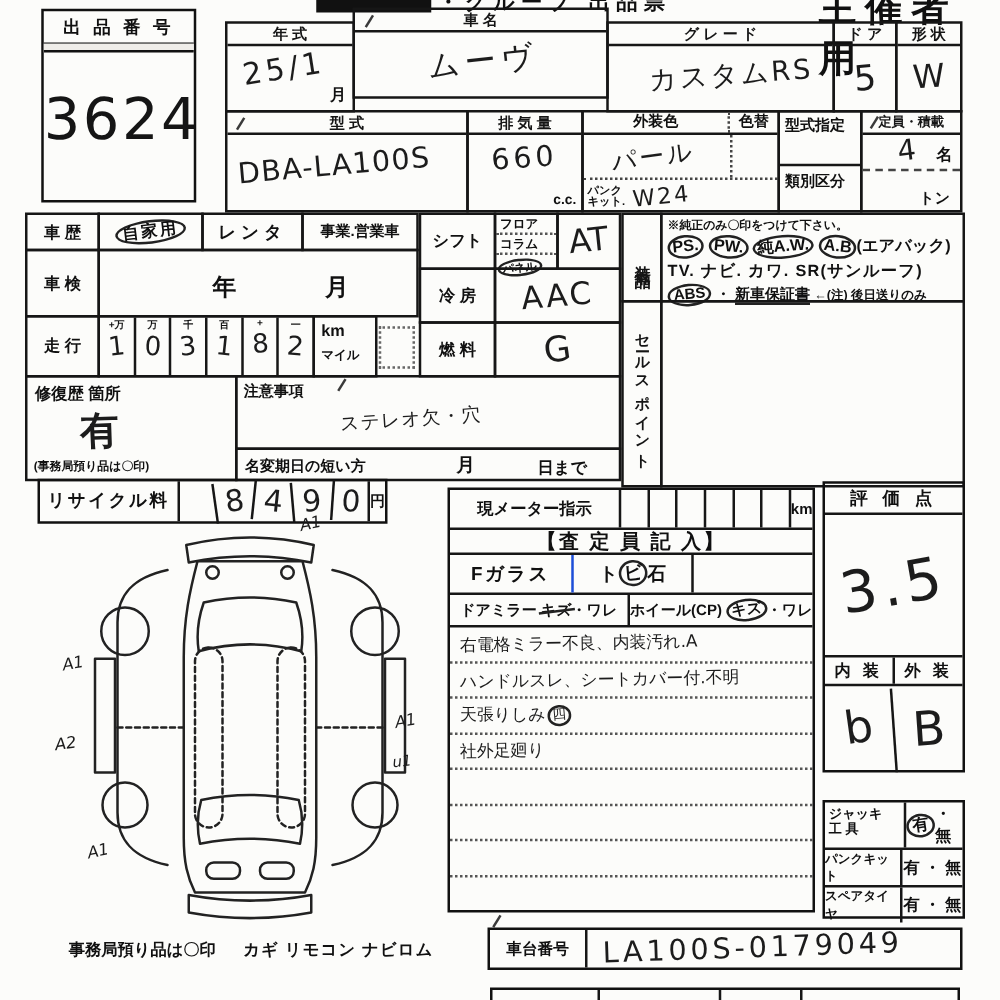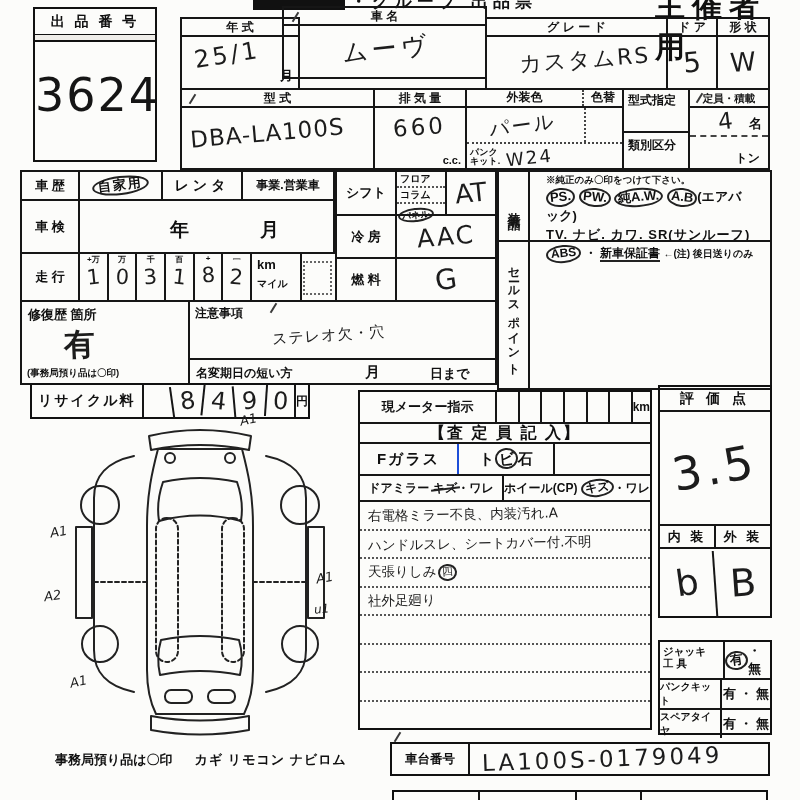--- a/index.html
+++ b/index.html
@@ -29,21 +29,21 @@
   <div class="abs" style="left:253px;top:0;width:92px;height:10px;background:#111;"></div>
   <div class="abs lbl" style="left:350px;top:-10px;font-size:17px;letter-spacing:5px;">・グループ 出品票</div>
   <div class="abs lbl" style="left:655px;top:-14px;font-size:30px;letter-spacing:7px;">主催者用</div>
 
   <div class="abs b3" style="left:33px;top:7px;width:124px;height:155px;">
     <div class="lbl" style="height:25px;line-height:25px;text-align:center;font-size:14px;letter-spacing:3px;border-bottom:1px solid #111;">出 品 番 号</div>
     <div style="height:5px;background:#efede9;border-bottom:2px solid #111;"></div>
     <div style="font-family:'DejaVu Sans',sans-serif;font-size:46px;text-align:center;margin-top:26px;letter-spacing:2px;">3624</div>
   </div>
 
-  <div class="abs b" style="left:180px;top:17px;width:120px;height:73px;">
+  <div class="abs b" style="left:180px;top:17px;width:104px;height:73px;">
     <div class="cellhead" style="height:16px;font-size:12px;line-height:16px;">年    式</div>
     <div class="hw" style="position:absolute;left:12px;top:22px;font-size:24px;transform:rotate(-9deg);letter-spacing:3px;">25/1</div>
     <span class="lbl" style="position:absolute;right:5px;bottom:3px;font-size:13px;">月</span>
   </div>
   <div class="abs b" style="left:282px;top:6px;width:205px;height:73px;">
     <div class="tick" style="left:6px;top:8px;"></div>
     <div class="cellhead" style="height:16px;font-size:12px;line-height:16px;">車    名</div>
     <div class="hw" style="position:absolute;left:58px;top:24px;font-size:25px;transform:rotate(-6deg);letter-spacing:4px;">ムーヴ</div>
   </div>
   <div class="abs b" style="left:485px;top:17px;width:183px;height:73px;">
@@ -187,21 +187,21 @@
     <span class="hw" style="font-size:25px;transform:rotate(-5deg);letter-spacing:2px;">AAC</span>
   </div>
   <div class="abs b ctr lbl" style="left:335px;top:257px;width:62px;height:45px;font-size:13px;">燃 料</div>
   <div class="abs b ctr" style="left:395px;top:257px;width:102px;height:45px;">
     <span class="hw" style="font-size:28px;transform:rotate(-8deg);">G</span>
   </div>
 
   <div class="abs b ctr" style="left:497px;top:170px;width:33px;height:72px;">
     <span class="vert" style="font-size:13px;letter-spacing:3px;">装備品</span>
   </div>
-  <div class="abs b" style="left:528px;top:170px;width:244px;height:72px;padding:2px 16px;">
+  <div class="abs b" style="left:528px;top:170px;width:244px;height:72px;padding:2px 4px;">
     <div class="lbl" style="font-size:9.5px;">※純正のみ〇印をつけて下さい。</div>
     <div class="lbl" style="font-size:13px;margin-top:1px;">
       <span class="oval" style="transform:rotate(-6deg);padding:0 2px;"><span>PS.</span></span>
       <span class="oval" style="transform:rotate(5deg);padding:0 2px;"><span>PW.</span></span>
       <span class="oval" style="transform:rotate(-4deg);padding:0 2px;"><span>純A.W.</span></span>
       <span class="oval" style="transform:rotate(6deg);padding:0 2px;"><span>A.B</span></span><span>(エアバック)</span>
     </div>
     <div class="lbl" style="font-size:13px;letter-spacing:1px;margin-top:1px;">TV. ナビ. カワ. SR(サンルーフ)</div>
     <div class="lbl" style="font-size:12px;margin-top:1px;">
       <span class="oval" style="transform:rotate(-5deg);padding:0 3px;"><span>ABS</span></span>

